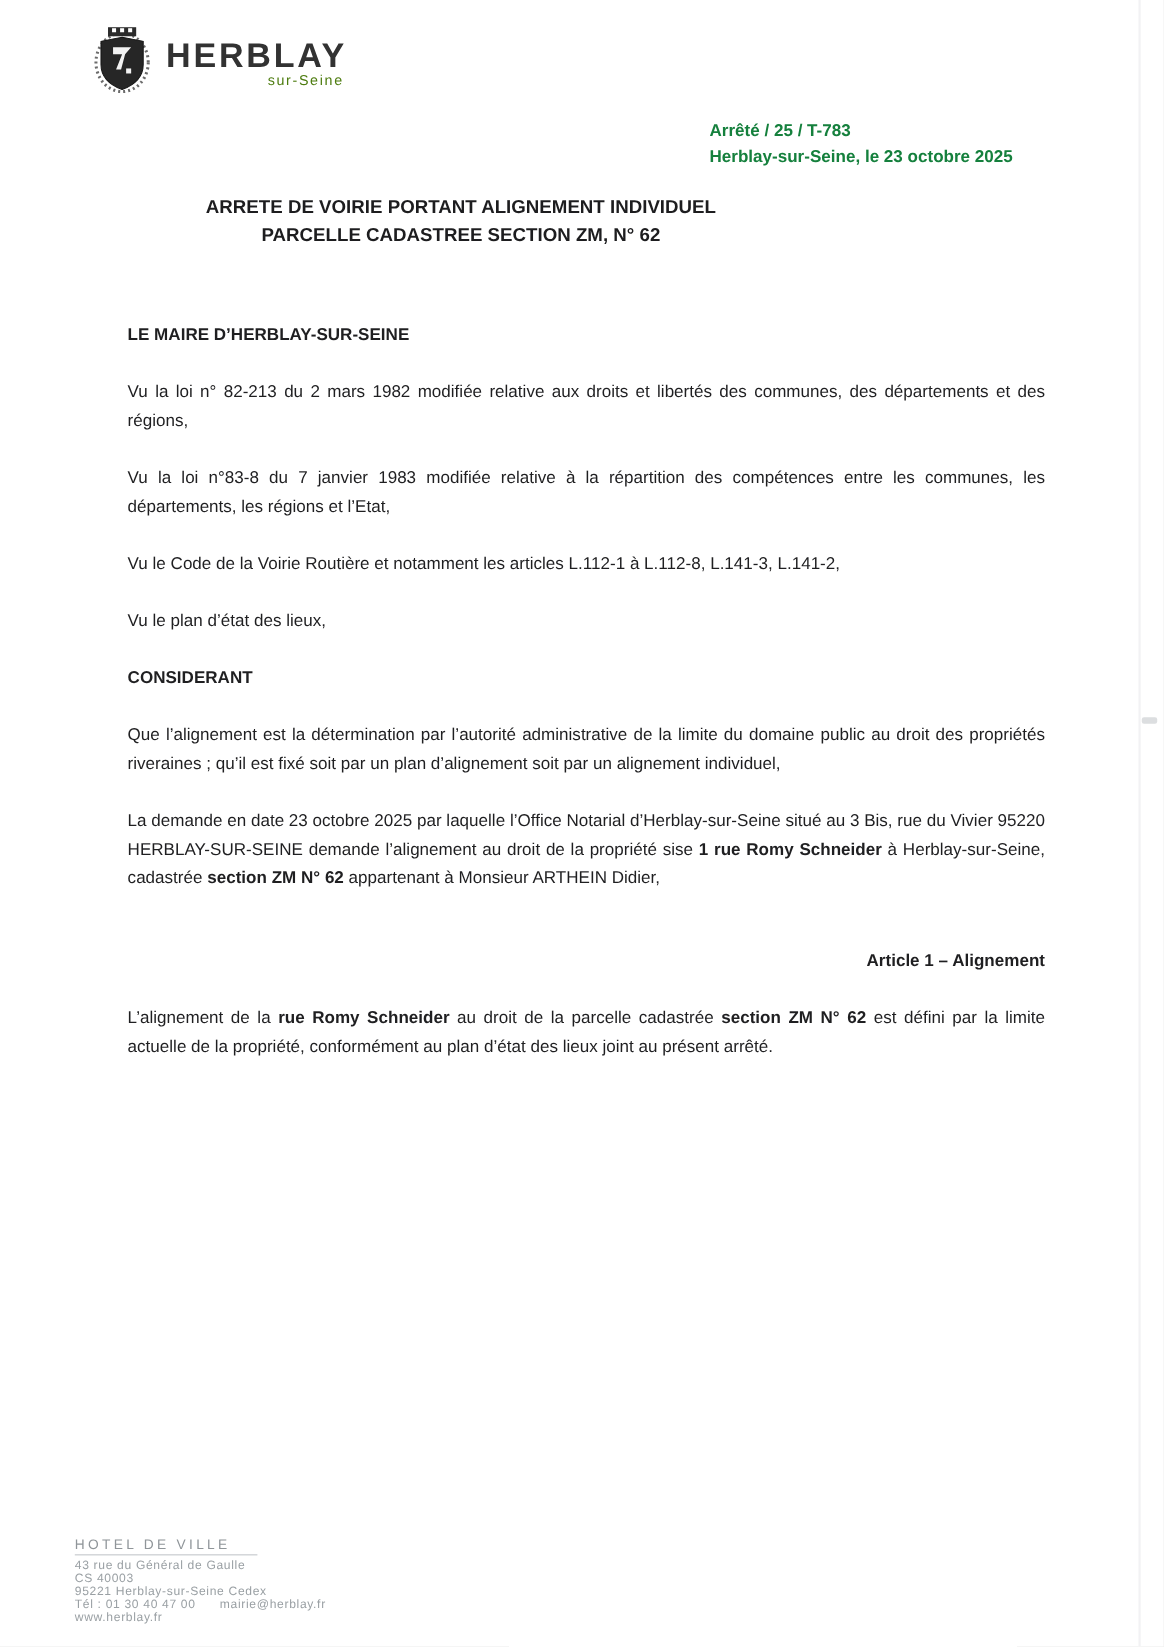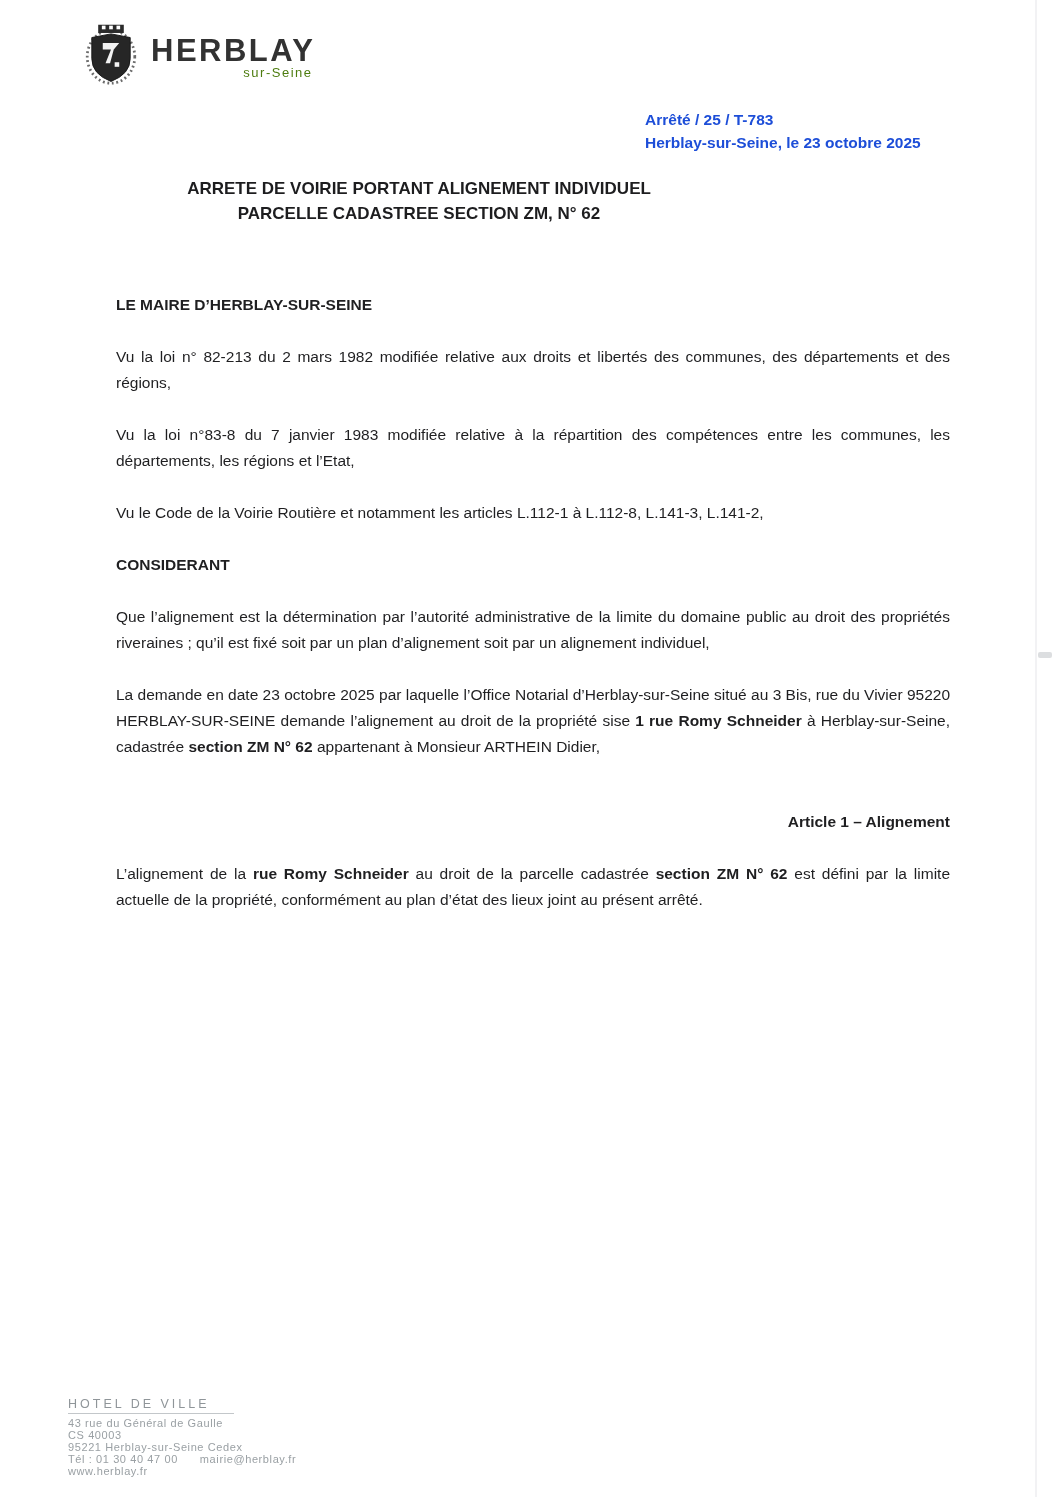--- a/index.html
+++ b/index.html
@@ -17,21 +17,21 @@
   .crest{width:56px;height:64px;flex:0 0 auto;}
   .wordmark{margin-left:12px;margin-top:14px;}
   .wordmark .name{
     font-size:31px;font-weight:600;letter-spacing:2.5px;color:#323232;line-height:30px;
   }
   .wordmark .tagline{
     font-size:13px;letter-spacing:1.5px;color:#4d7c0f;text-align:right;
     margin-top:0;padding-right:3px;line-height:14px;
   }
   
-  .ref{position:absolute;left:645px;top:108px;font-size:15.5px;font-weight:bold;line-height:23px;color:#1d4ed8;}
+  .ref{position:absolute;left:645px;top:108px;font-size:15.5px;font-weight:bold;line-height:23px;color:#15803d;}
   
   .title{position:absolute;left:0;top:176px;width:838px;text-align:center;
     font-size:17px;font-weight:bold;line-height:25px;color:#1d1d1f;}
   
   .doc-body{position:absolute;left:116px;top:292px;width:834px;
     font-size:15.5px;line-height:26px;text-align:justify;color:#1f1f21;}
   .doc-body p{margin:0 0 26px 0;}
   .hd{font-weight:bold;text-align:left;}
   b,.b{font-weight:bold;}
   .arrete-hd{font-weight:bold;letter-spacing:6px;margin-top:56px !important;text-align:left;}
@@ -81,20 +81,21 @@
     <div>ARRETE DE VOIRIE PORTANT ALIGNEMENT INDIVIDUEL</div>
     <div>PARCELLE CADASTREE SECTION ZM, N° 62</div>
   </div>
 
   <div class="doc-body">
     <p class="hd">LE MAIRE D’HERBLAY-SUR-SEINE</p>
 
     <p>Vu la loi n° 82-213 du 2 mars 1982 modifiée relative aux droits et libertés des communes, des départements et des régions,</p>
     <p>Vu la loi n°83-8 du 7 janvier 1983 modifiée relative à la répartition des compétences entre les communes, les départements, les régions et l’Etat,</p>
     <p>Vu le Code de la Voirie Routière et notamment les articles L.112-1 à L.112-8, L.141-3, L.141-2,</p>
+    <p>Vu le plan d’état des lieux,</p>
 
     <p class="hd">CONSIDERANT</p>
 
     <p>Que l’alignement est la détermination par l’autorité administrative de la limite du domaine public au droit des propriétés riveraines ; qu’il est fixé soit par un plan d’alignement soit par un alignement individuel,</p>
 
     <p><span>La demande en date 23 octobre 2025 par laquelle l’Office Notarial d’Herblay-sur-Seine situé au 3 Bis, rue du Vivier 95220 HERBLAY-SUR-SEINE demande l’alignement au droit de la propriété sise </span><span class="b">1 rue Romy Schneider</span><span> à Herblay-sur-Seine, cadastrée </span><span class="b">section ZM N° 62</span><span> appartenant à Monsieur ARTHEIN Didier,</span></p>
 
 
     <p class="article-hd">Article 1 – Alignement</p>
 

